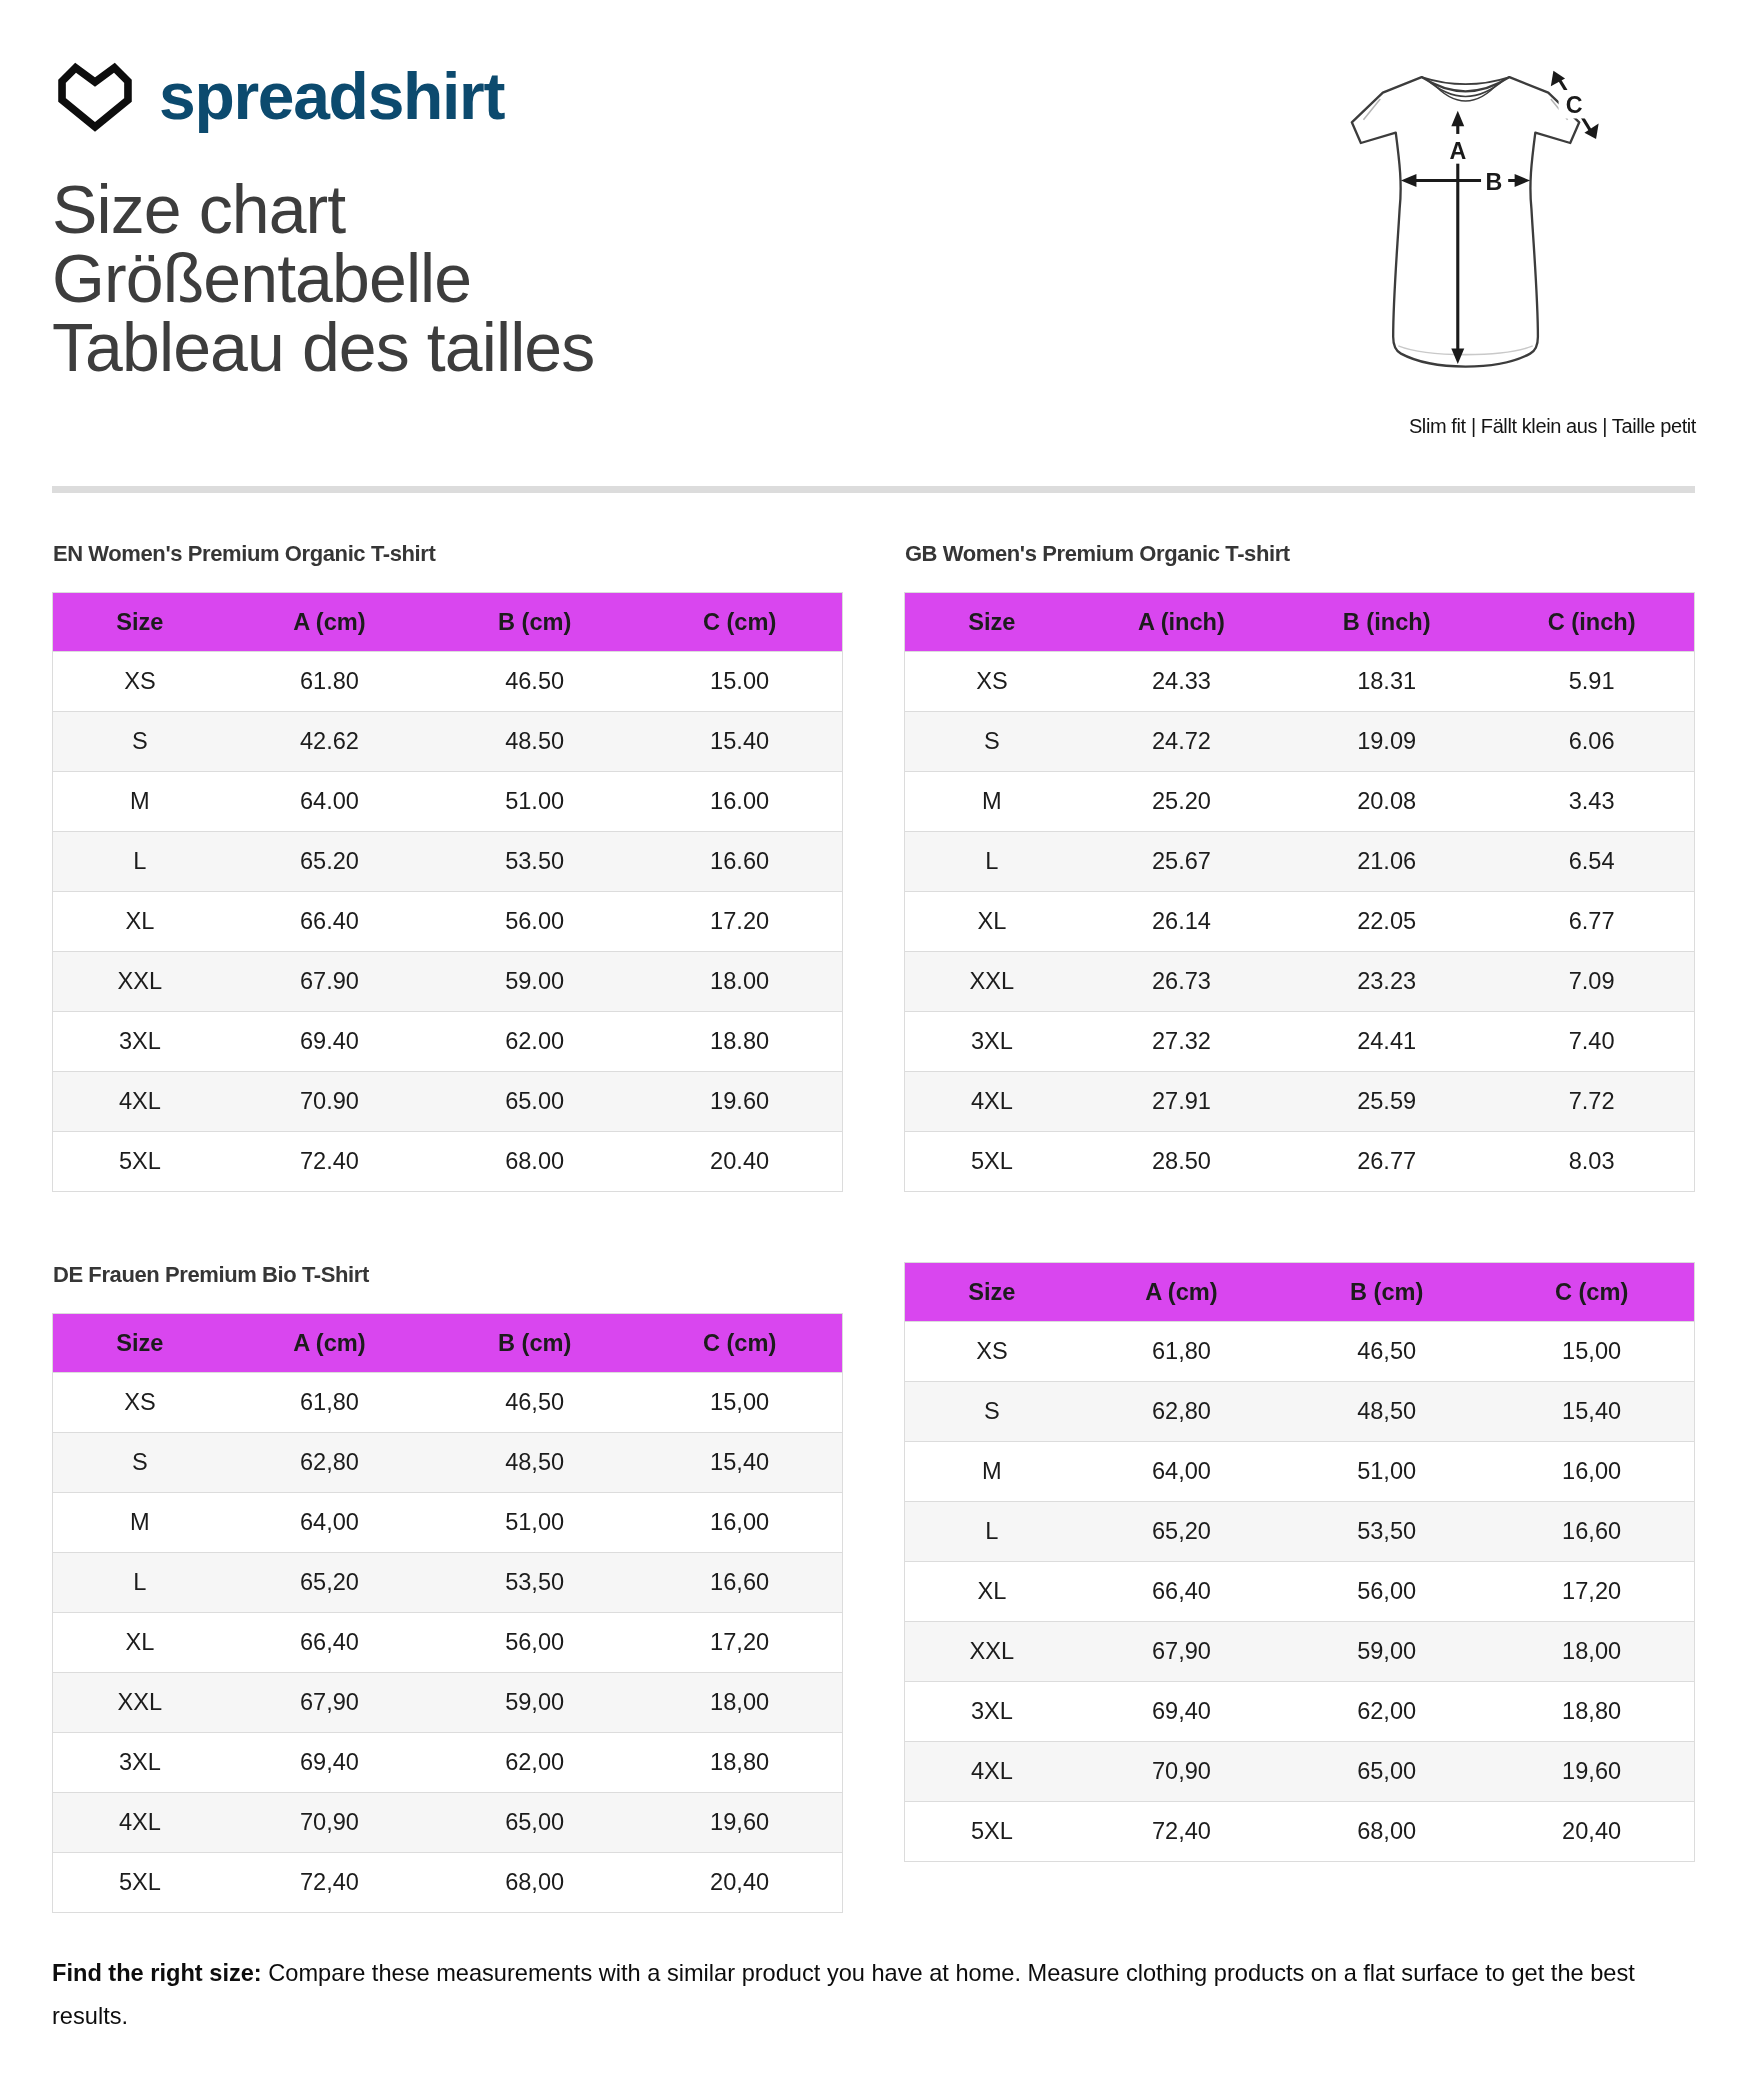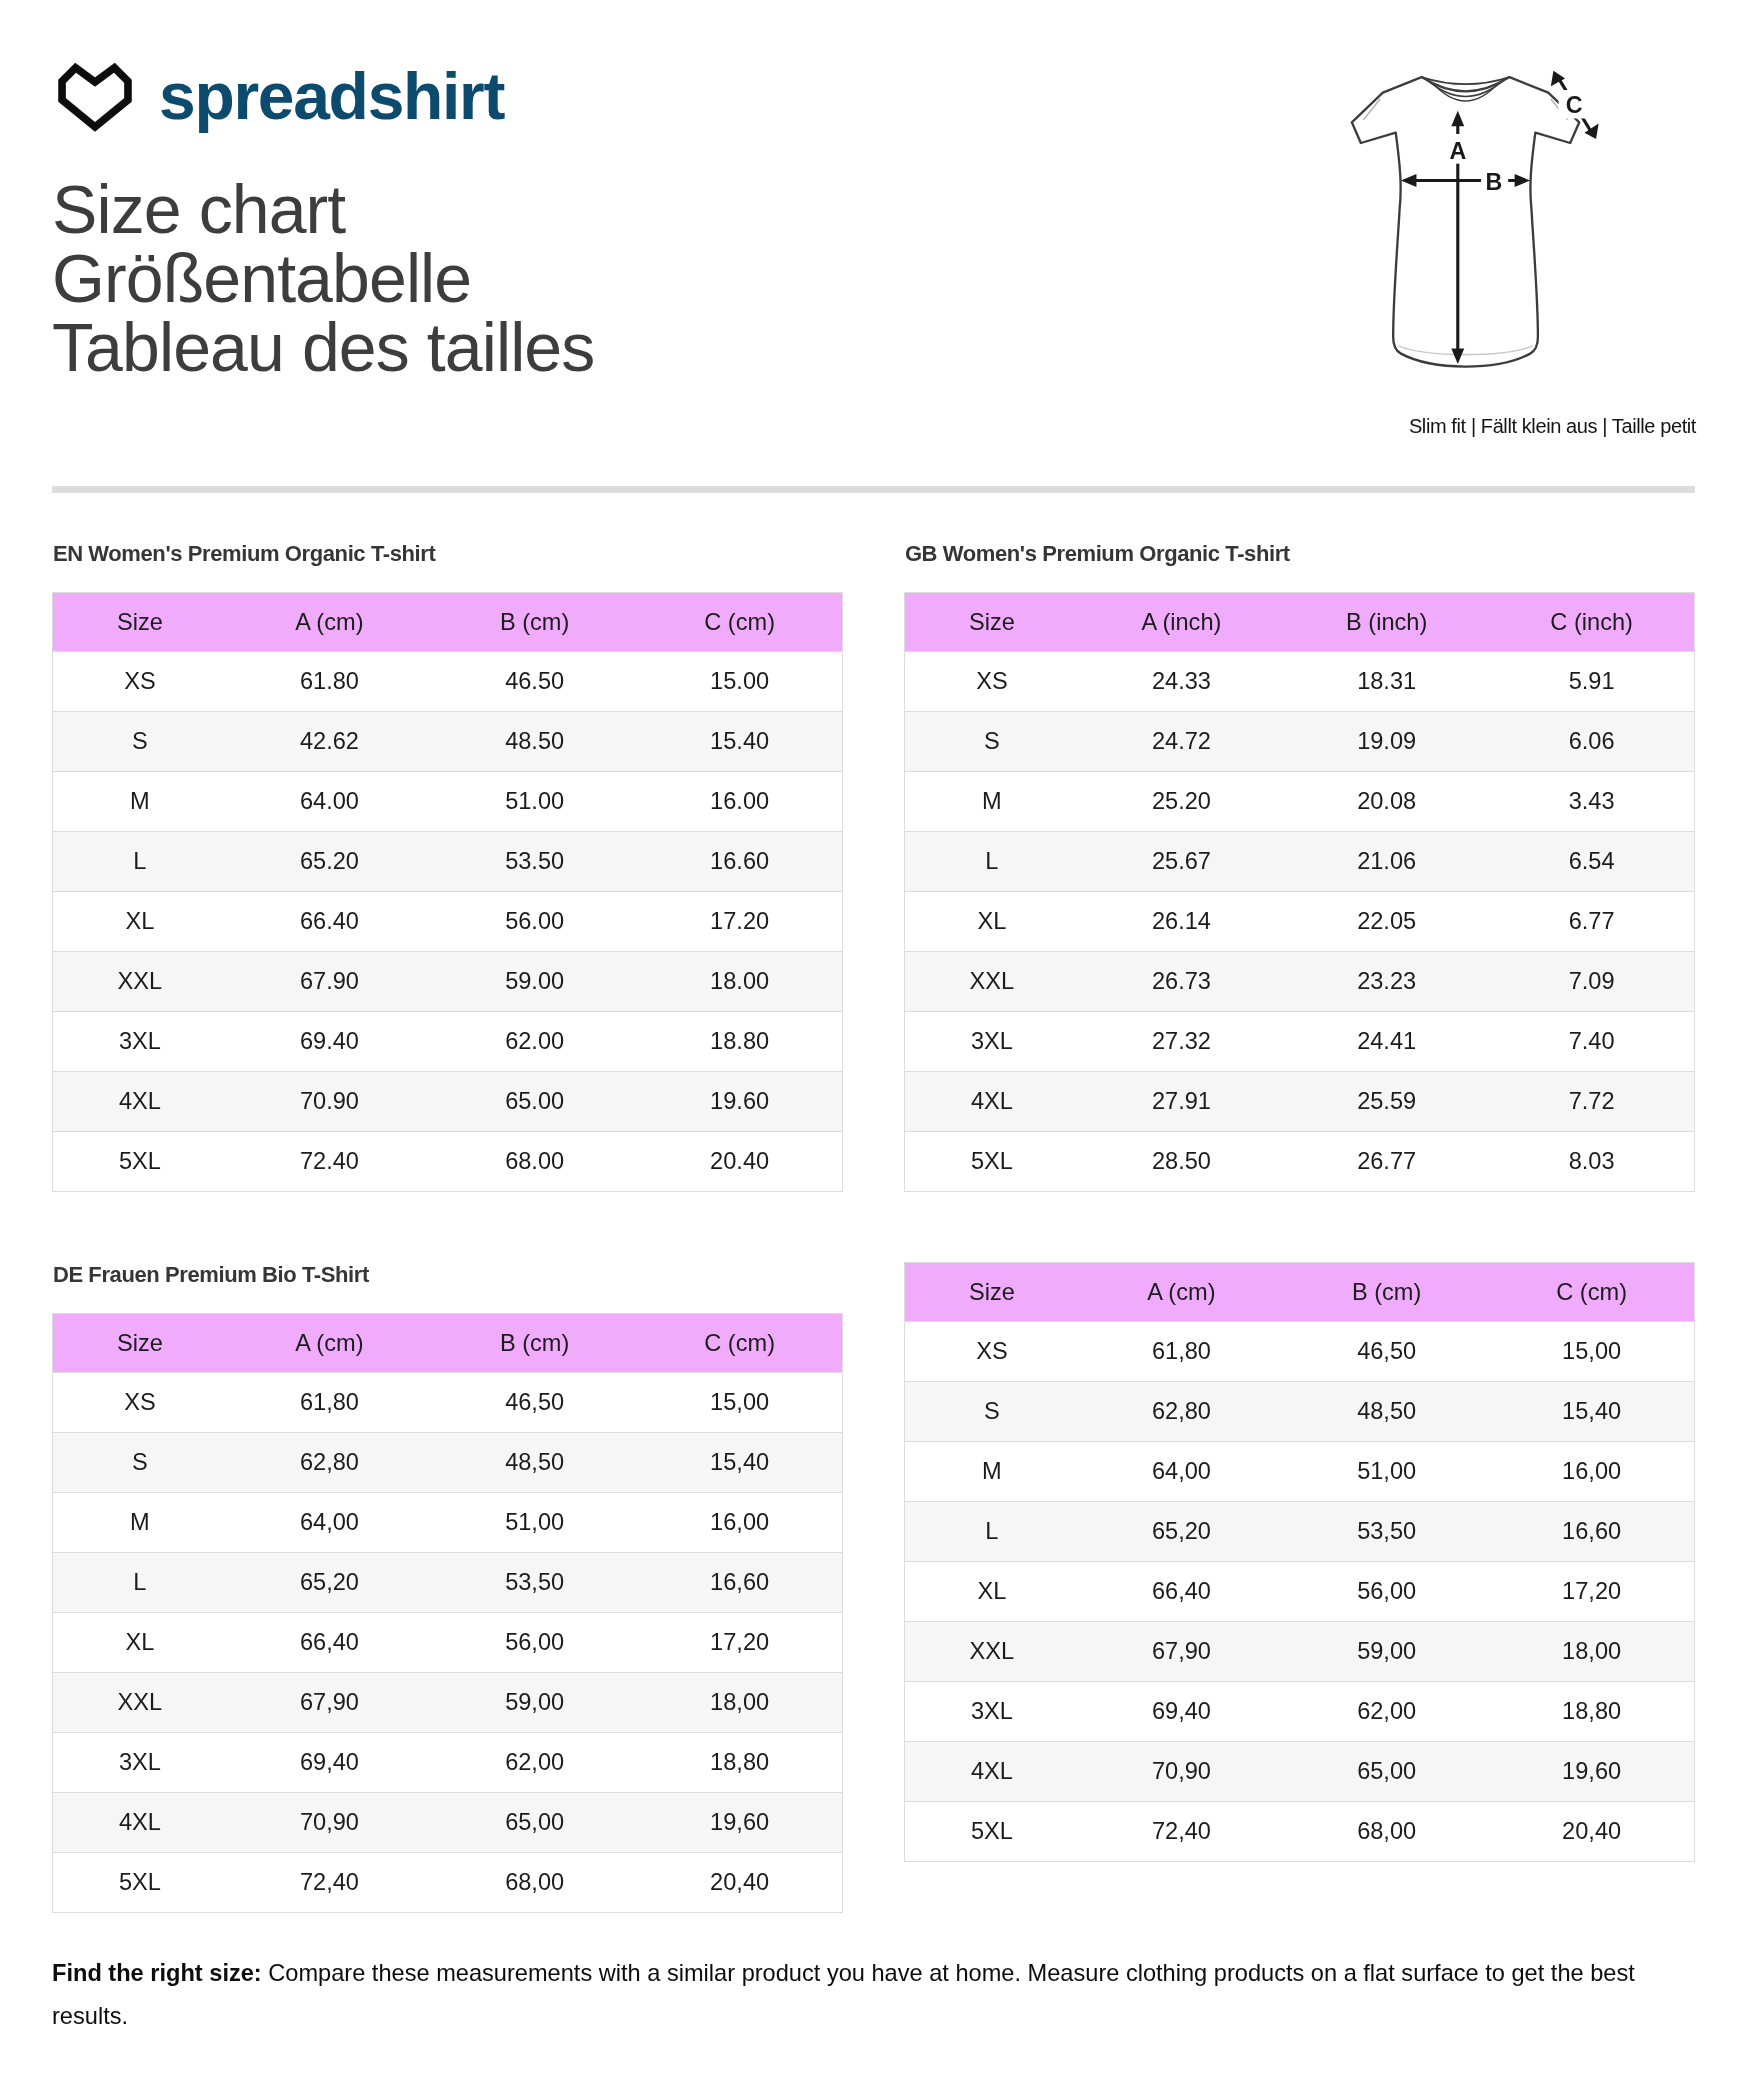--- a/index.html
+++ b/index.html
@@ -18,21 +18,21 @@
   .tshirt svg { width:100%; height:100%; display:block; }
   .fit-note { position:absolute; top:415px; right:52px; font-size:20px; color:#141414; letter-spacing:-0.4px; }
 
   .divider { position:absolute; left:52px; top:486px; width:1643px; height:7px; background:#dcdcdc; }
 
   .tables { position:absolute; left:52px; top:541px; width:1643px; display:grid;
             grid-template-columns:791px 791px; column-gap:61px; row-gap:70px; }
   .tblock .title { font-size:22px; font-weight:700; color:#363636; letter-spacing:-0.4px; margin:0 0 25px 0.9px; }
   table { width:100%; border-collapse:collapse; table-layout:fixed; font-size:23.6px; color:#1c1c1c;
           border:1.7px solid #dcdcdc; }
-  thead th { background:#f0abfc; font-weight:400; height:58px; }
+  thead th { background:#d946ef; font-weight:700; height:58px; }
   tbody td { border-top:1.7px solid #dcdcdc; height:59px; }
   th, td { text-align:center; padding:0; }
   th:nth-child(1), td:nth-child(1) { width:22%; }
   tbody tr:nth-child(even) { background:#f6f6f6; }
 
   .footer { position:absolute; left:52px; top:1952px; width:1648px; font-size:23.6px; line-height:43px; color:#0d0d0d; }
   .footer p { margin:0; }
   .footer p + p { margin-top:15px; }
   .footer b { font-weight:700; }
 </style>

